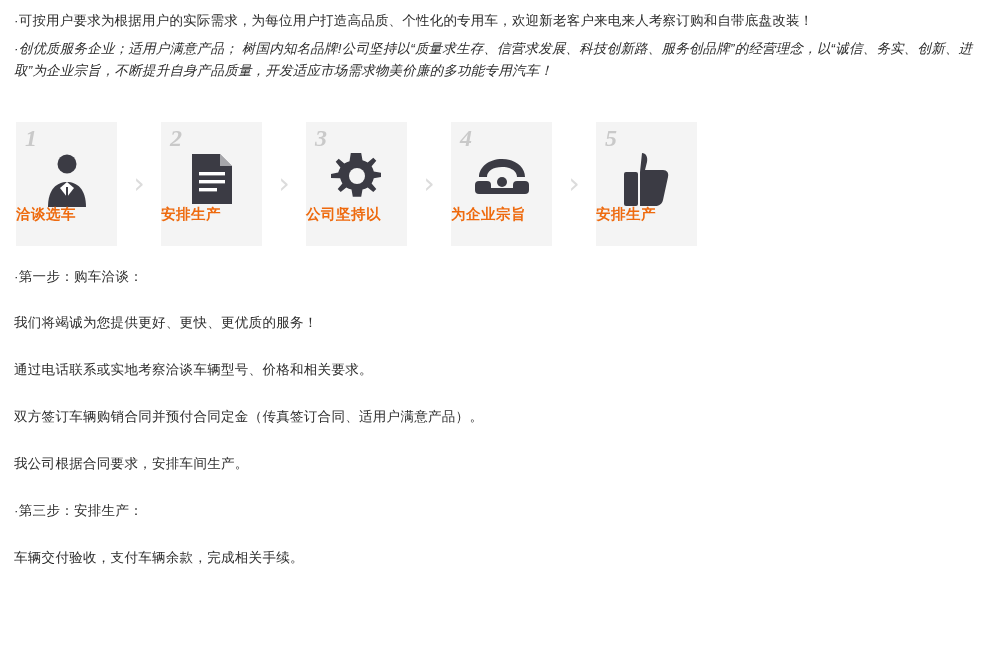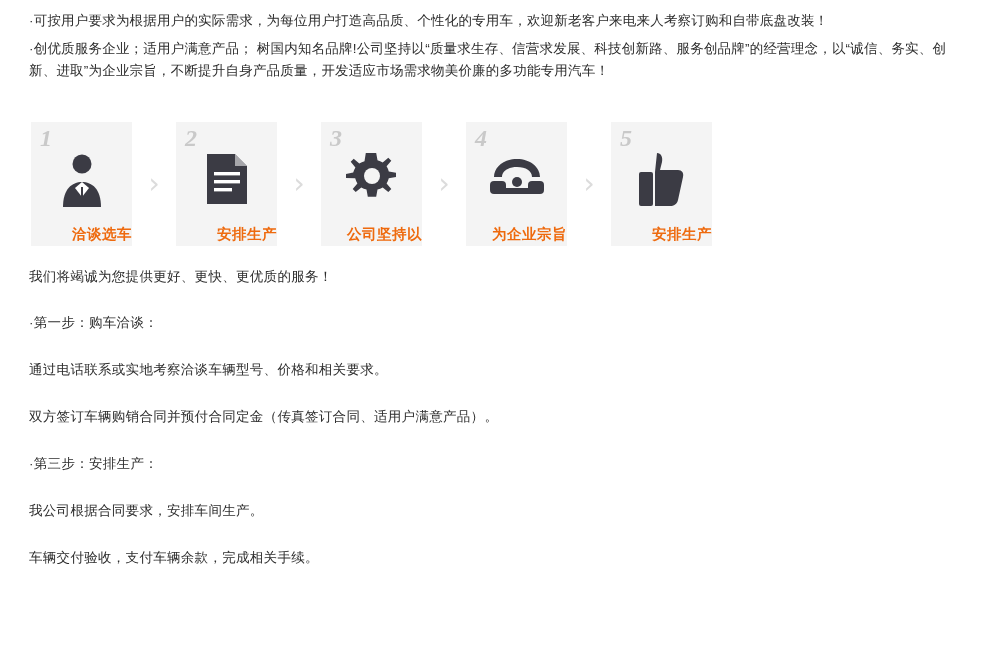--- a/index.html
+++ b/index.html
@@ -13,36 +13,37 @@
     font-family: "Liberation Sans", sans-serif;
     color: #333333;
     font-size: 13.5px;
     overflow: hidden;
   }
   .page {
     position: relative;
     width: 1000px;
     height: 651px;
     box-sizing: border-box;
-    padding: 0 29px;
+    padding: 0 14px;
   }
 
   
   .intro {
     padding-top: 10px;
   }
   .intro p {
     margin: 0 0 6px 0;
     line-height: 1.62;
     font-size: 13.5px;
     color: #2d2d2d;
     letter-spacing: 0.2px;
   }
   .intro p.second {
     margin-bottom: 5px;
+    font-style: italic;
   }
 
   
   .steps {
     display: flex;
     align-items: flex-start;
     margin-top: 40px;
     margin-bottom: 12px;
     padding-left: 2px;
   }
@@ -72,24 +73,24 @@
     height: 62px;
     display: flex;
     align-items: center;
     justify-content: center;
   }
   .step-icon svg {
     display: block;
   }
   .step-label {
     position: absolute;
-    bottom: 2px;
+    bottom: 22px;
     left: 0;
     width: 101px;
-    text-align: right;
+    text-align: left;
     color: #ee6a0e;
     font-size: 14.5px;
     font-weight: bold;
     letter-spacing: 0.5px;
   }
   .chev {
     width: 44px;
     height: 124px;
     display: flex;
     align-items: center;
@@ -194,23 +195,23 @@
           <path d="M20 2 C24 2 26 6 25 11 L23 19 H41 C45 19 47 22 46 26 L41 49 C40 53 37 55 33 55 H18 V21 Z" fill="#3b3b44"></path>
           <rect x="2" y="21" width="14" height="34" rx="2" fill="#3b3b44"></rect>
         </svg>
       </div>
       <div class="step-label">安排生产</div>
     </div>
 
   </div>
 
   <div class="body-text">
+    <p>·第一步：购车洽谈：</p>
     <p>我们将竭诚为您提供更好、更快、更优质的服务！</p>
-    <p>·第一步：购车洽谈：</p>
     <p>通过电话联系或实地考察洽谈车辆型号、价格和相关要求。</p>
     <p>双方签订车辆购销合同并预付合同定金（传真签订合同、适用户满意产品）。</p>
+    <p>我公司根据合同要求，安排车间生产。</p>
     <p>·第三步：安排生产：</p>
-    <p>我公司根据合同要求，安排车间生产。</p>
     <p>车辆交付验收，支付车辆余款，完成相关手续。</p>
 
   </div>
 
 </div>
 
 </body></html>

